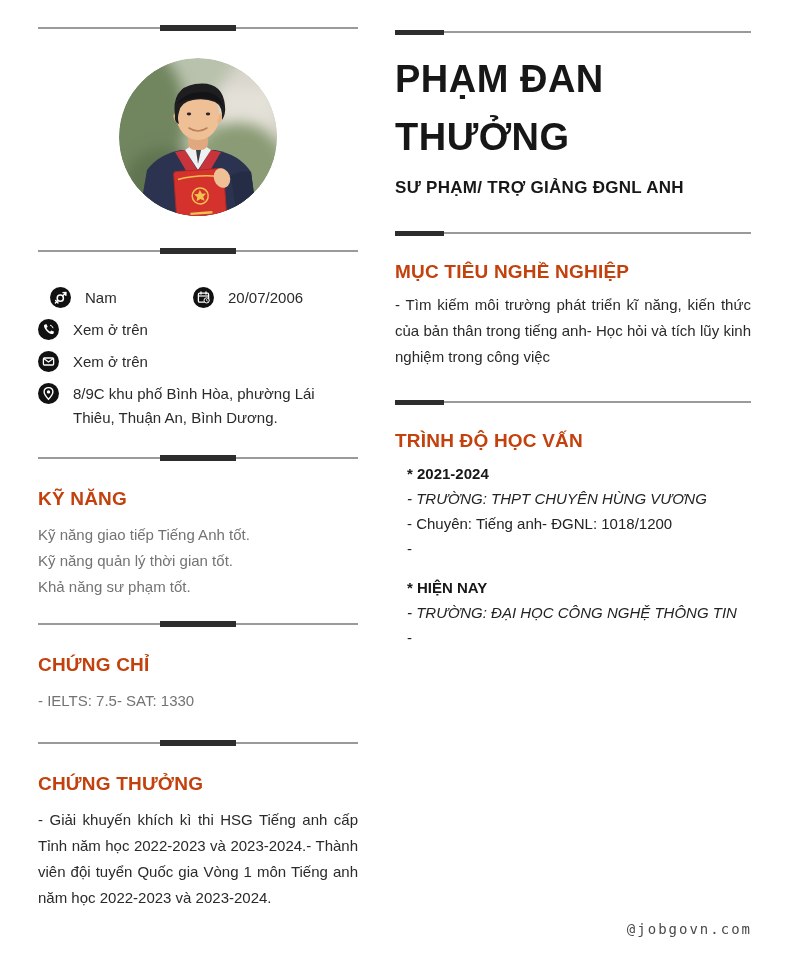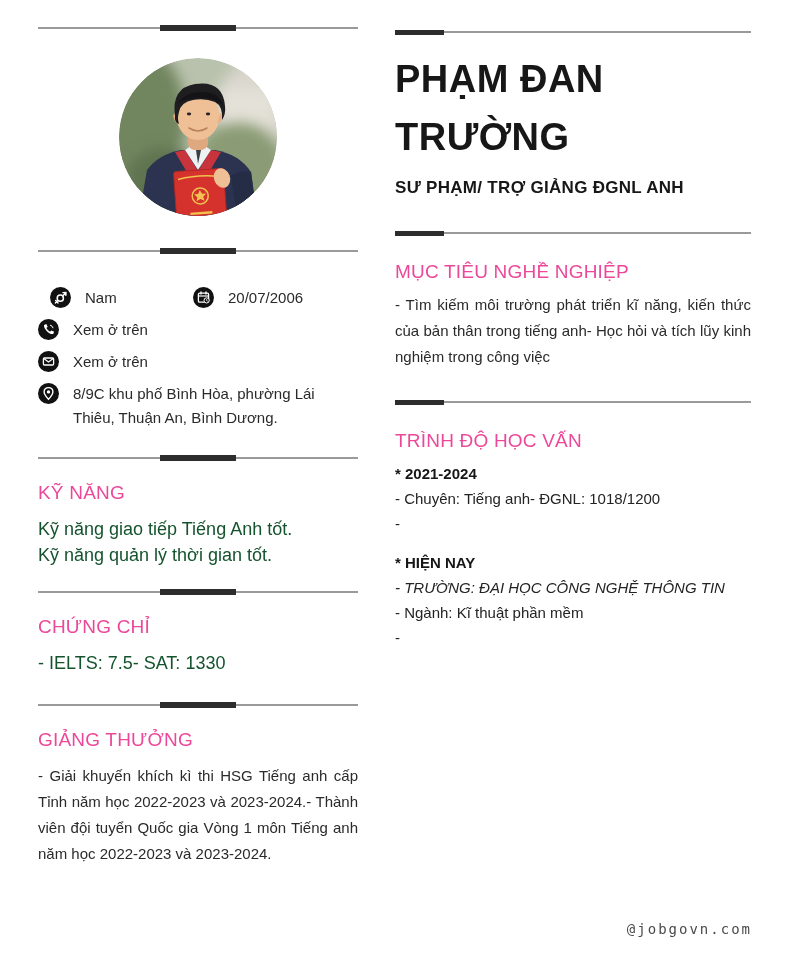--- a/index.html
+++ b/index.html
@@ -26,37 +26,37 @@
   
   .info { margin-top:32px; font-size:15px; color:#2a2a2a; }
   .info-row { display:flex; align-items:flex-start; margin-bottom:11px; }
   .info-row .txt { margin-left:14px; line-height:21px; padding-top:0; }
   .info-row.double { display:flex;padding-left:12px; }
   .info-cell { display:flex; align-items:flex-start; }
   .info-cell.first { width:143px; }
   .cicon { flex:0 0 21px; width:21px; height:21px; }
   .addr .txt { line-height:24px; margin-top:-1px; }
 
-  h2.sec { font-size:19px; font-weight:400; color:#ec4899; letter-spacing:0.2px; }
-  .left-col h2.sec { margin:20px 0 12px; }
-  .body-line { font-size:18px; color:#14532d; line-height:26px; }
+  h2.sec { font-size:19px; font-weight:700; color:#c2410c; letter-spacing:0.2px; }
+  .left-col h2.sec { margin:26px 0 12px; }
+  .body-line { font-size:15px; color:#737373; line-height:26px; }
   .para { font-size:15px; color:#2a2a2a; line-height:26px; text-align:justify; }
 
   .sk-lines .body-line { display:block; }
   .cert-line { margin-bottom:2px; }
 
   
   .name { margin-top:14px; font-size:38px; line-height:58px; font-weight:700; color:#171717; letter-spacing:0.5px; }
   .job-title { margin-top:12px; font-size:17px; font-weight:700; color:#171717; letter-spacing:0.3px; }
   .right-col .d1 { margin-top:30px; }
   .right-col .d2 { margin-top:33px; }
   .right-col .d3 { margin-top:30px; }
   .right-col h2.sec { margin:24px 0 9px; }
 
-  .edu-entry { margin-bottom:14px; }
+  .edu-entry { margin-bottom:14px;margin-left:12px; }
   .edu-line { font-size:15px; line-height:25px; color:#232323; }
   .edu-period { font-weight:700; color:#171717; }
   .edu-school { font-style:italic; }
 
   .watermark { position:absolute; right:38px; bottom:22px;
     font-family:"DejaVu Sans Mono", monospace; font-size:14px; letter-spacing:2px; color:#4a4a4a; }
 </style>
 </head>
 <body>
 
@@ -182,72 +182,73 @@
 
     <div class="divider-center" style="margin-top:25px">
       <div class="thin"></div>
         <div class="thick"></div>
     </div>
 
     <h2 class="sec">KỸ NĂNG</h2>
     <div class="sk-lines">
       <span class="body-line">Kỹ năng giao tiếp Tiếng Anh tốt.</span>
       <span class="body-line">Kỹ năng quản lý thời gian tốt.</span>
+      <span class="body-line">Khả năng sư phạm tốt.</span>
     </div>
 
     <div class="divider-center" style="margin-top:21px">
       <div class="thin"></div>
         <div class="thick"></div>
     </div>
 
     <h2 class="sec">CHỨNG CHỈ</h2>
     <div class="body-line cert-line">- IELTS: 7.5- SAT: 1330</div>
 
     <div class="divider-center" style="margin-top:26px">
       <div class="thin"></div>
         <div class="thick"></div>
     </div>
 
-    <h2 class="sec">GIẢNG THƯỞNG</h2>
+    <h2 class="sec">CHỨNG THƯỞNG</h2>
     <div class="para">- Giải khuyến khích kì thi HSG Tiếng anh cấp Tỉnh năm học 2022-2023 và 2023-2024.- Thành viên đội tuyển Quốc gia Vòng 1 môn Tiếng anh năm học 2022-2023 và 2023-2024.</div>
   </div>
 
   <div class="right-col">
 
     <div class="divider-left d1">
       <div class="thin"></div>
         <div class="thick"></div>
     </div>
 
-    <h1 class="name">PHẠM ĐAN TRƯỜNG</h1>
+    <h1 class="name">PHẠM ĐAN THƯỞNG</h1>
     <div class="job-title">SƯ PHẠM/ TRỢ GIẢNG ĐGNL ANH</div>
 
     <div class="divider-left d2">
       <div class="thin"></div>
         <div class="thick"></div>
     </div>
 
     <h2 class="sec">MỤC TIÊU NGHỀ NGHIỆP</h2>
     <div class="para">- Tìm kiếm môi trường phát triển kĩ năng, kiến thức của bản thân trong tiếng anh- Học hỏi và tích lũy kinh nghiệm trong công việc</div>
 
     <div class="divider-left d3">
       <div class="thin"></div>
         <div class="thick"></div>
     </div>
 
     <h2 class="sec">TRÌNH ĐỘ HỌC VẤN</h2>
 
     <div class="edu-entry">
       <div class="edu-line edu-period">* 2021-2024</div>
+      <div class="edu-line edu-school">- TRƯỜNG: THPT CHUYÊN HÙNG VƯƠNG</div>
       <div class="edu-line">- Chuyên: Tiếng anh- ĐGNL: 1018/1200</div>
       <div class="edu-line">-</div>
     </div>
 
     <div class="edu-entry">
       <div class="edu-line edu-period">* HIỆN NAY</div>
       <div class="edu-line edu-school">- TRƯỜNG: ĐẠI HỌC CÔNG NGHỆ THÔNG TIN</div>
-      <div class="edu-line">- Ngành: Kĩ thuật phần mềm</div>
       <div class="edu-line">-</div>
     </div>
   </div>
 
   <div class="watermark">@jobgovn.com</div>
 </div>
 
 </body></html>

